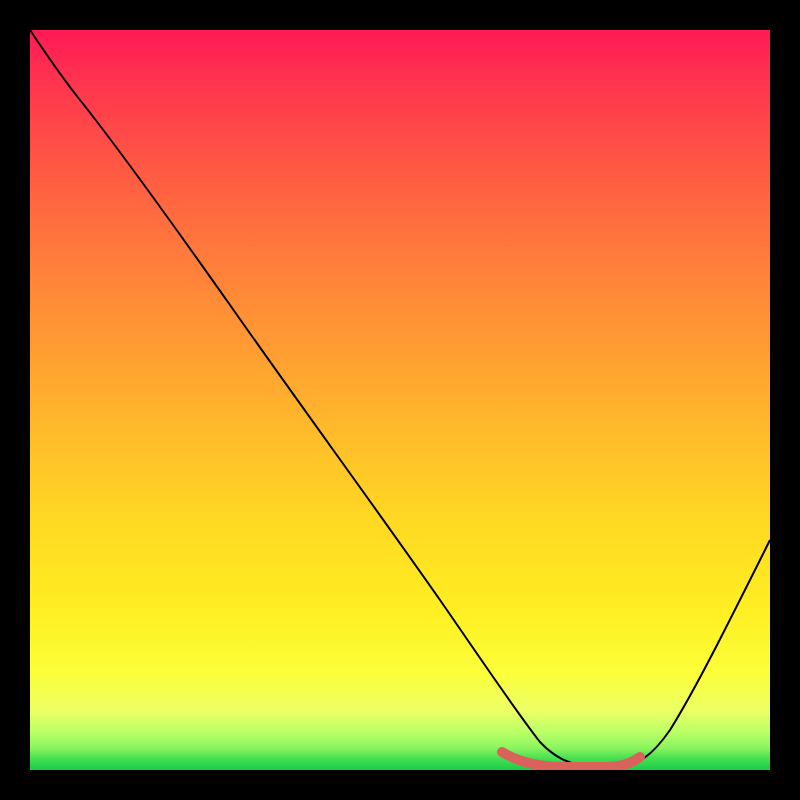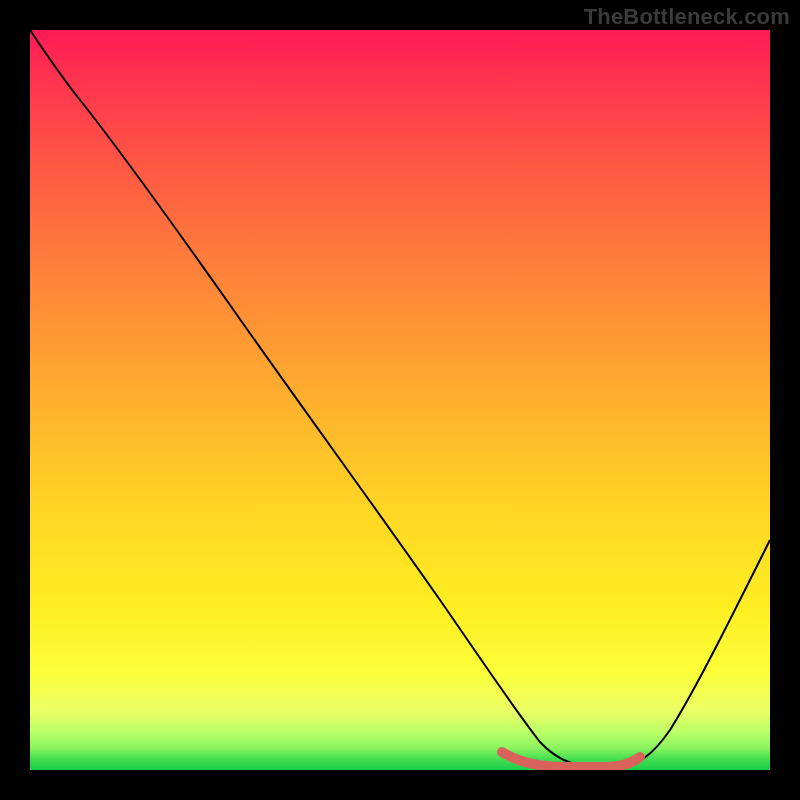--- a/index.html
+++ b/index.html
@@ -72,21 +72,20 @@
     fill: none;
     stroke: #d9635b;
     stroke-width: 10;
     stroke-linecap: round;
   }
 </style>
 </head>
 <body>
 
 <div class="wrap">
-  <div class="watermark">TheBottleneck.com</div>
 
   <div class="plot">
     <div class="gradient"></div>
 
     <svg class="curve" viewBox="0 0 740 740" preserveAspectRatio="none">
 
       <path class="main" d="M 0 0
                C 20 30, 30 45, 50 70
                C 90 120, 140 190, 200 275
                C 270 375, 340 470, 410 570

